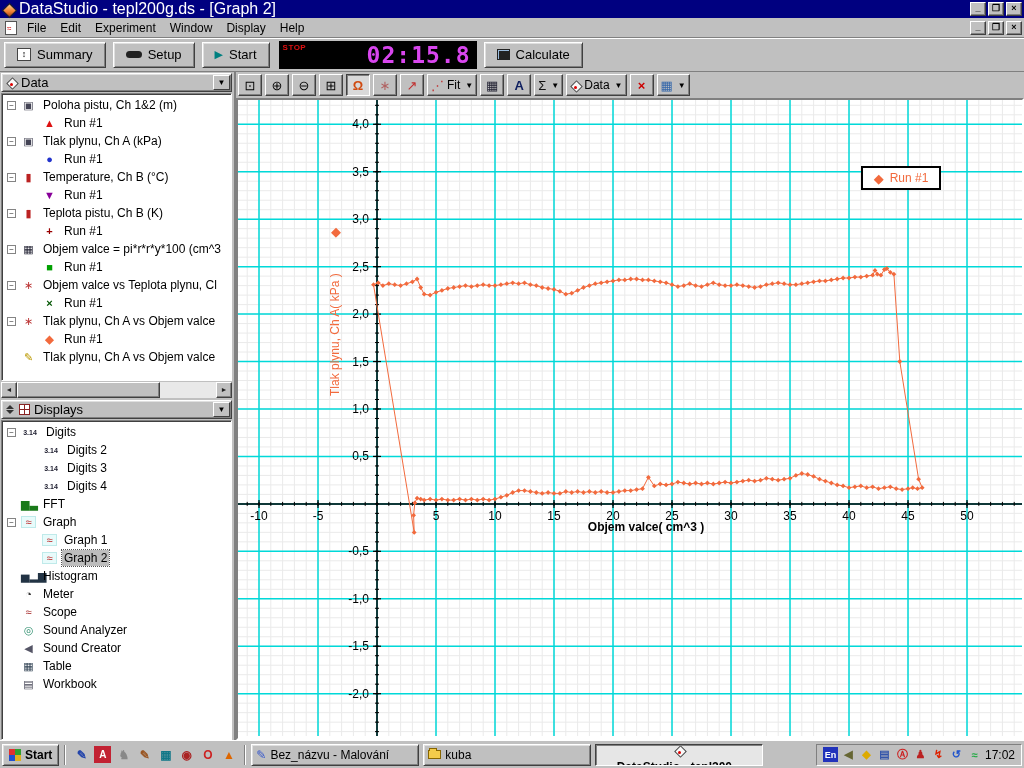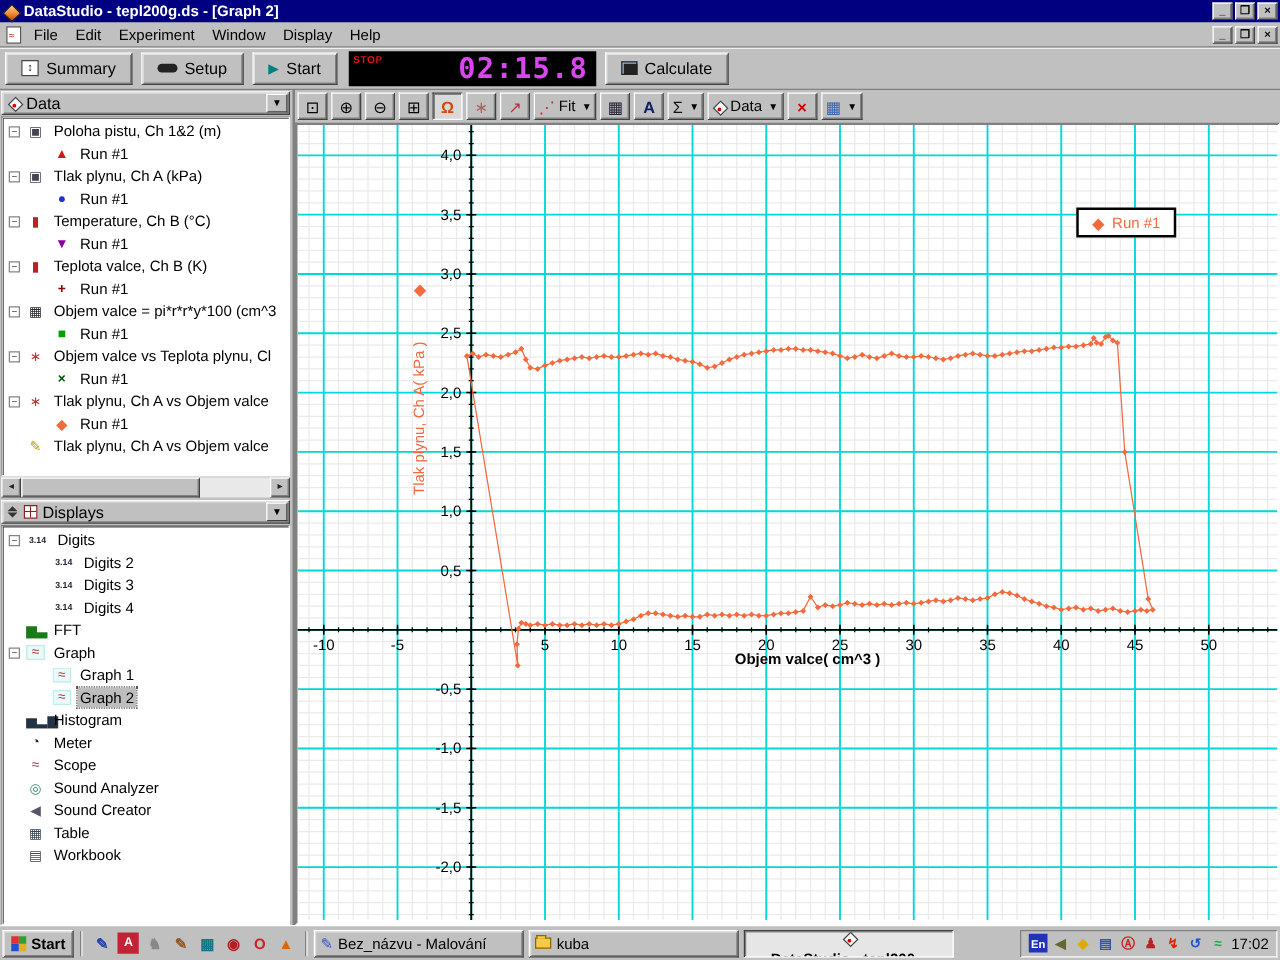--- a/index.html
+++ b/index.html
@@ -5,21 +5,21 @@
   *{margin:0;padding:0;box-sizing:border-box;}
   html,body{width:1024px;height:768px;overflow:hidden;}
   body{font-family:"Liberation Sans",sans-serif;font-size:12px;background:#c0c0c0;color:#000;position:relative;}
 
   
   .raised{border:1px solid;border-color:#ffffff #404040 #404040 #ffffff;box-shadow:inset 1px 1px 0 #dfdfdf,inset -1px -1px 0 #808080;background:#c0c0c0;}
   .pressed{border:1px solid;border-color:#404040 #ffffff #ffffff #404040;box-shadow:inset 1px 1px 0 #808080;background:#d8d8d8;}
 
   
   #titlebar{height:18px;background:#000080;display:flex;align-items:center;padding:0 2px;color:#fff;}
-  #titlebar .title{font-weight:bold;font-size:12px;margin-left:4px;flex:1;white-space:nowrap;}
+  #titlebar .title{font-weight:normal;font-size:16px;margin-left:4px;flex:1;white-space:nowrap;}
   .winbtns{display:flex;gap:2px;}
   .winbtn{width:16px;height:14px;background:#c0c0c0;border:1px solid;border-color:#fff #404040 #404040 #fff;box-shadow:inset -1px -1px 0 #808080;color:#000;font-size:9px;line-height:11px;text-align:center;font-weight:bold;}
   .app-diamond{width:13px;height:13px;position:relative;display:inline-block;}
   .app-diamond::before{content:"";position:absolute;left:2px;top:2px;width:9px;height:9px;transform:rotate(45deg);background:linear-gradient(135deg,#ffd28a,#f08030 60%,#9a3c10);border:1px solid #222;}
 
   
   #menubar{height:20px;background:#c0c0c0;display:flex;align-items:center;padding:4px 2px;border-bottom:1px solid #808080;box-shadow:0 1px 0 #ffffff;}
   #menubar .menu-item{padding:2px 7px;}
   .doc-icon{width:12px;height:14px;background:#fff;border:1px solid #555;position:relative;margin:0 3px;}
   .doc-icon::after{content:"≈";color:#c00;font-size:8px;position:absolute;left:1px;top:2px;}
@@ -192,21 +192,21 @@
           <span class="tree-label">Temperature, Ch B (°C)</span>
         </div>
         <div class="tree-row" style="padding-left: 26px;">
           <span class="expand-spacer"></span>
           <span class="marker" style="color: rgb(136, 0, 153);">▼</span>
           <span class="tree-label">Run #1</span>
         </div>
         <div class="tree-row" style="padding-left: 5px;">
           <span class="expand-box">−</span>
           <span class="tree-icon icon-thermometer" style="color: rgb(187, 34, 34);">▮</span>
-          <span class="tree-label">Teplota valce, Ch B (K)</span>
+          <span class="tree-label">Teplota pistu, Ch B (K)</span>
         </div>
         <div class="tree-row" style="padding-left: 26px;">
           <span class="expand-spacer"></span>
           <span class="marker" style="color: rgb(153, 0, 0);">+</span>
           <span class="tree-label">Run #1</span>
         </div>
         <div class="tree-row" style="padding-left: 5px;">
           <span class="expand-box">−</span>
           <span class="tree-icon icon-calculator" style="color: rgb(34, 34, 51);">▦</span>
           <span class="tree-label">Objem valce = pi*r*r*y*100 (cm^3</span>

